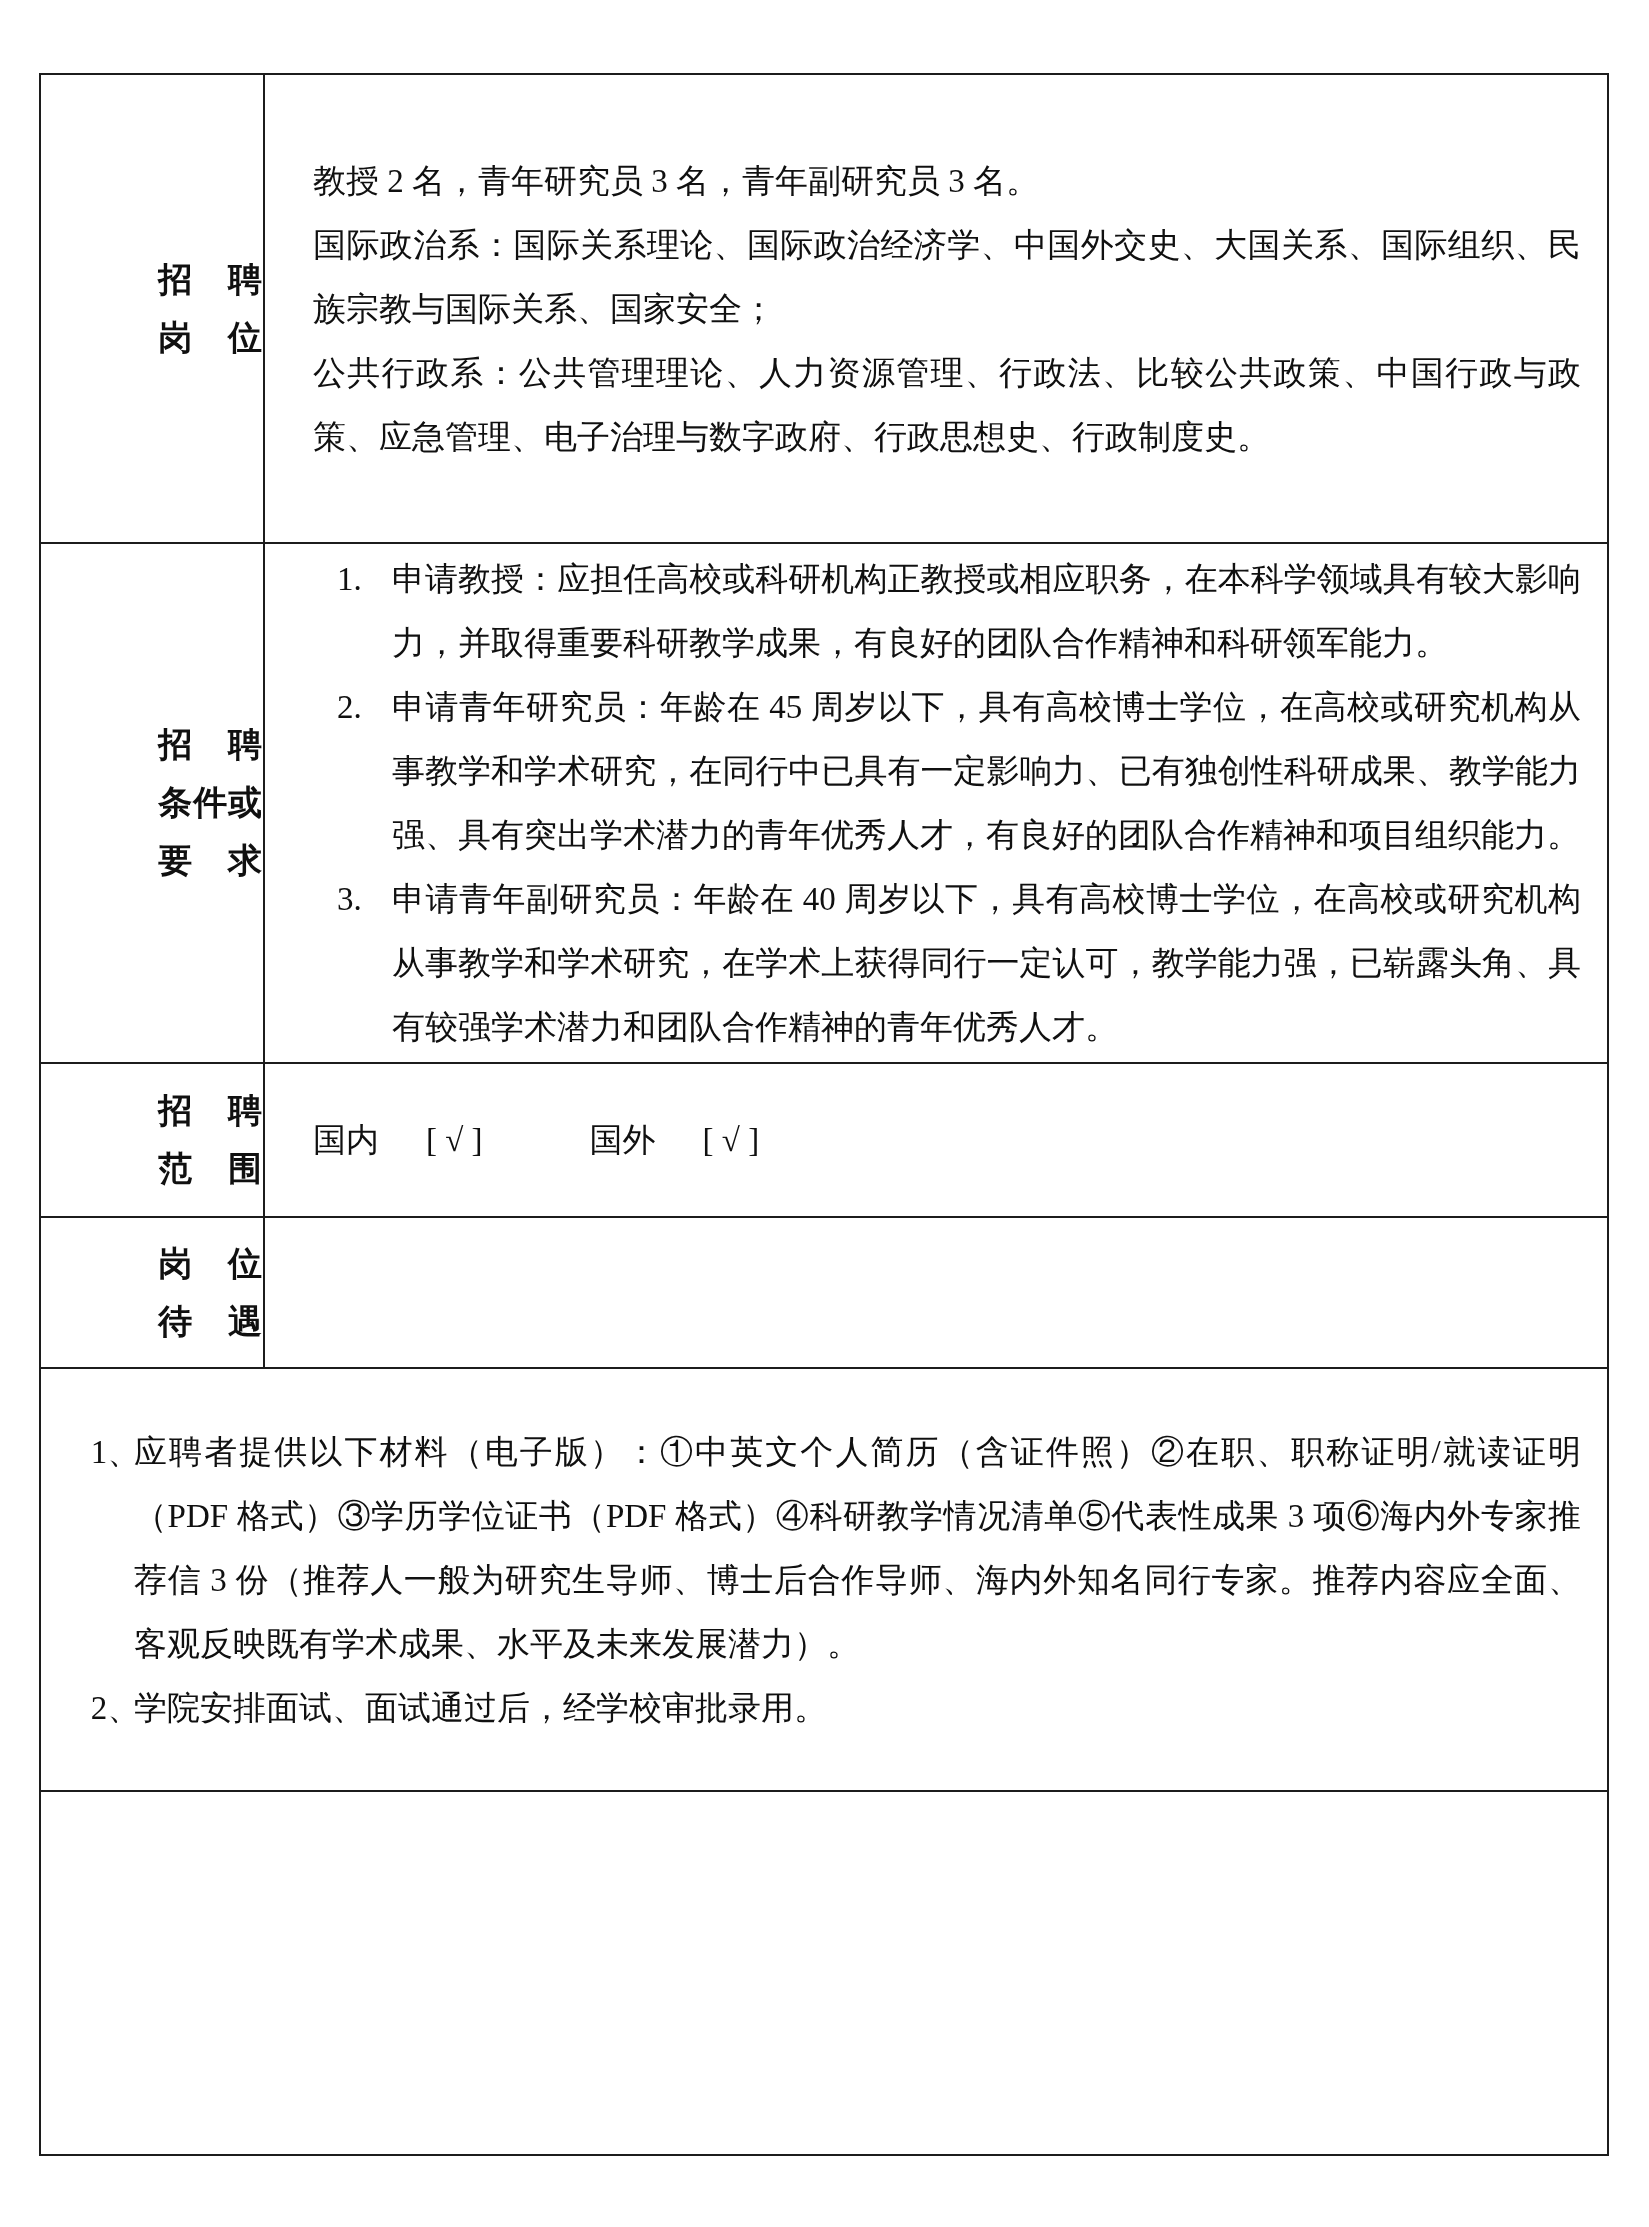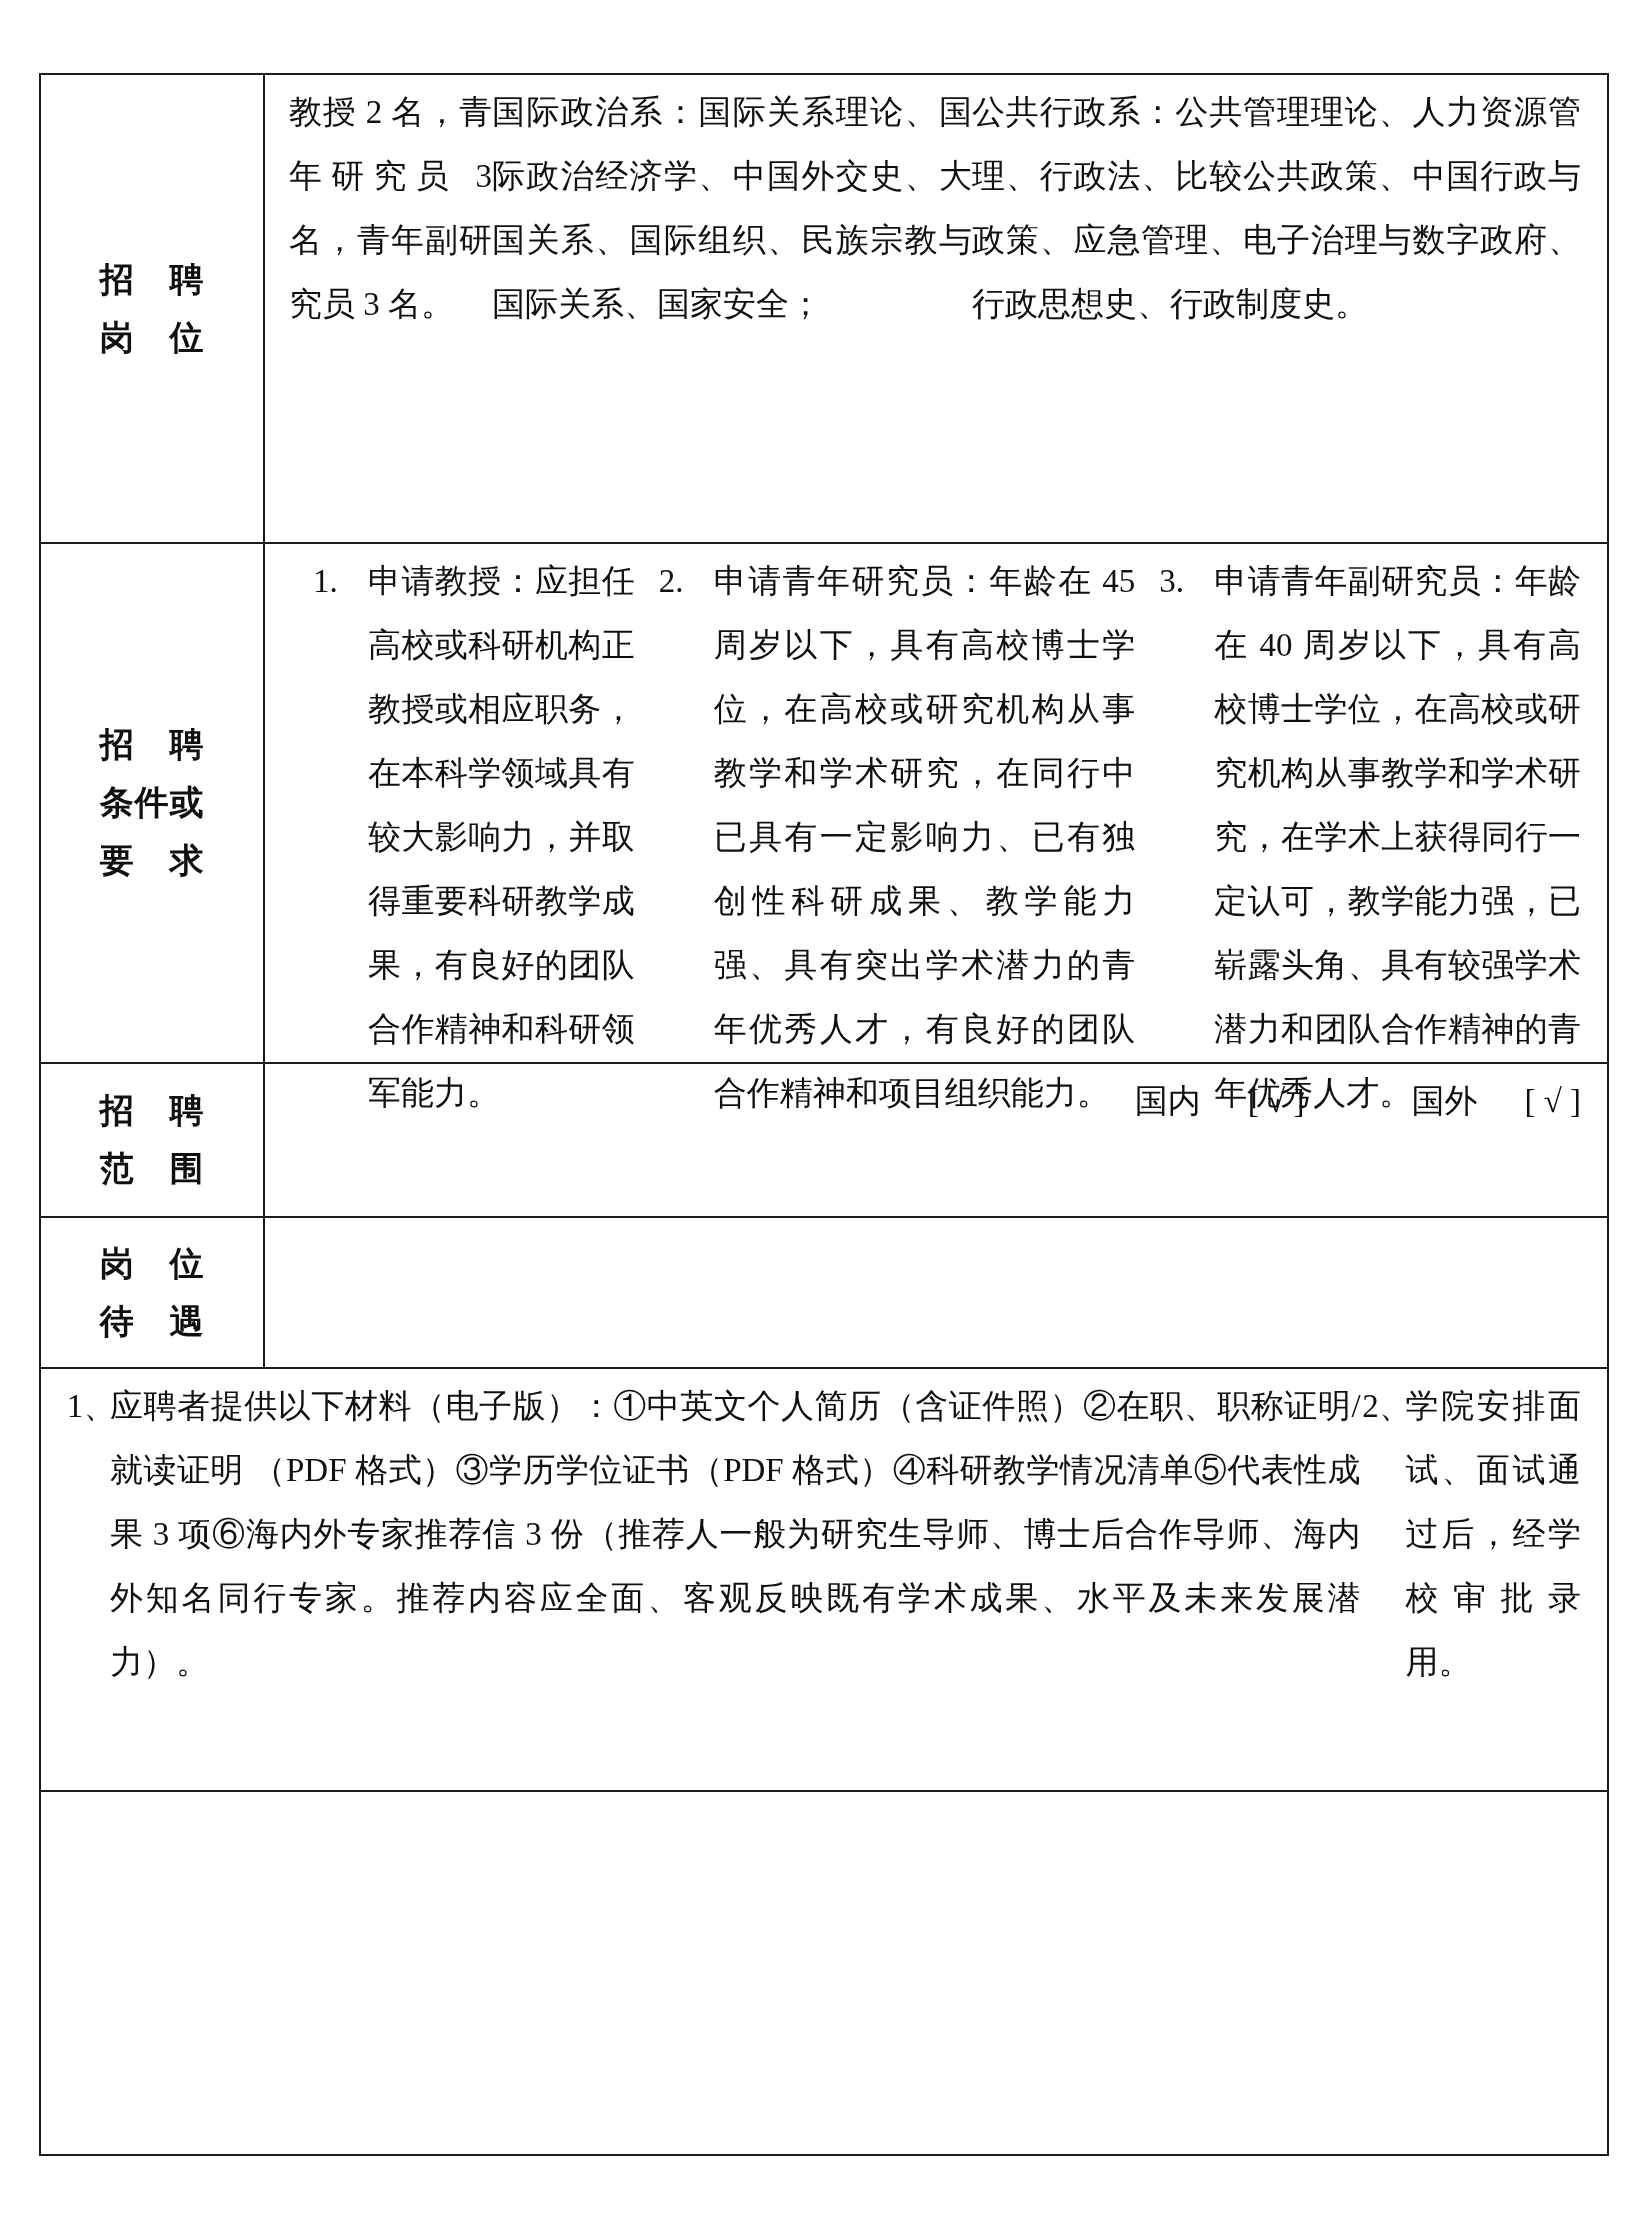--- a/index.html
+++ b/index.html
@@ -22,34 +22,35 @@
     background:var(--bg);
   }
   .row{display:flex;}
   .row + .row{border-top:2.6px solid var(--border);}
   .cell-label{
     flex:0 0 224px;
     border-right:2.6px solid var(--border);
     display:flex;
     flex-direction:column;
     justify-content:center;
-    align-items:center;
+    align-items:flex-end;
     font-weight:bold;
     font-size:34px;
     line-height:58px;
     letter-spacing:0.9px;
   }
   .cell-content{
     flex:1 1 auto;
     display:flex;
-    flex-direction:row;
-    justify-content:flex-end;
+    flex-direction:column;
+    justify-content:center;
     padding:5.1px 26px 5.1px 24px;
     font-size:33px;
     line-height:64px;
+    margin-left:24px;
   }
   .p{text-align:justify;}
   .num-item{position:relative;text-align:justify;}
   .num-item.style-dot{padding-left:79px;}
   .num-item.style-dot .num{position:absolute;left:24px;top:0;}
   .num-item.style-dun{padding-left:45px;}
   .num-item.style-dun .num{position:absolute;left:1.7px;top:0;}
   
   .r1{height:467px;}
   .r2{height:520px;}

